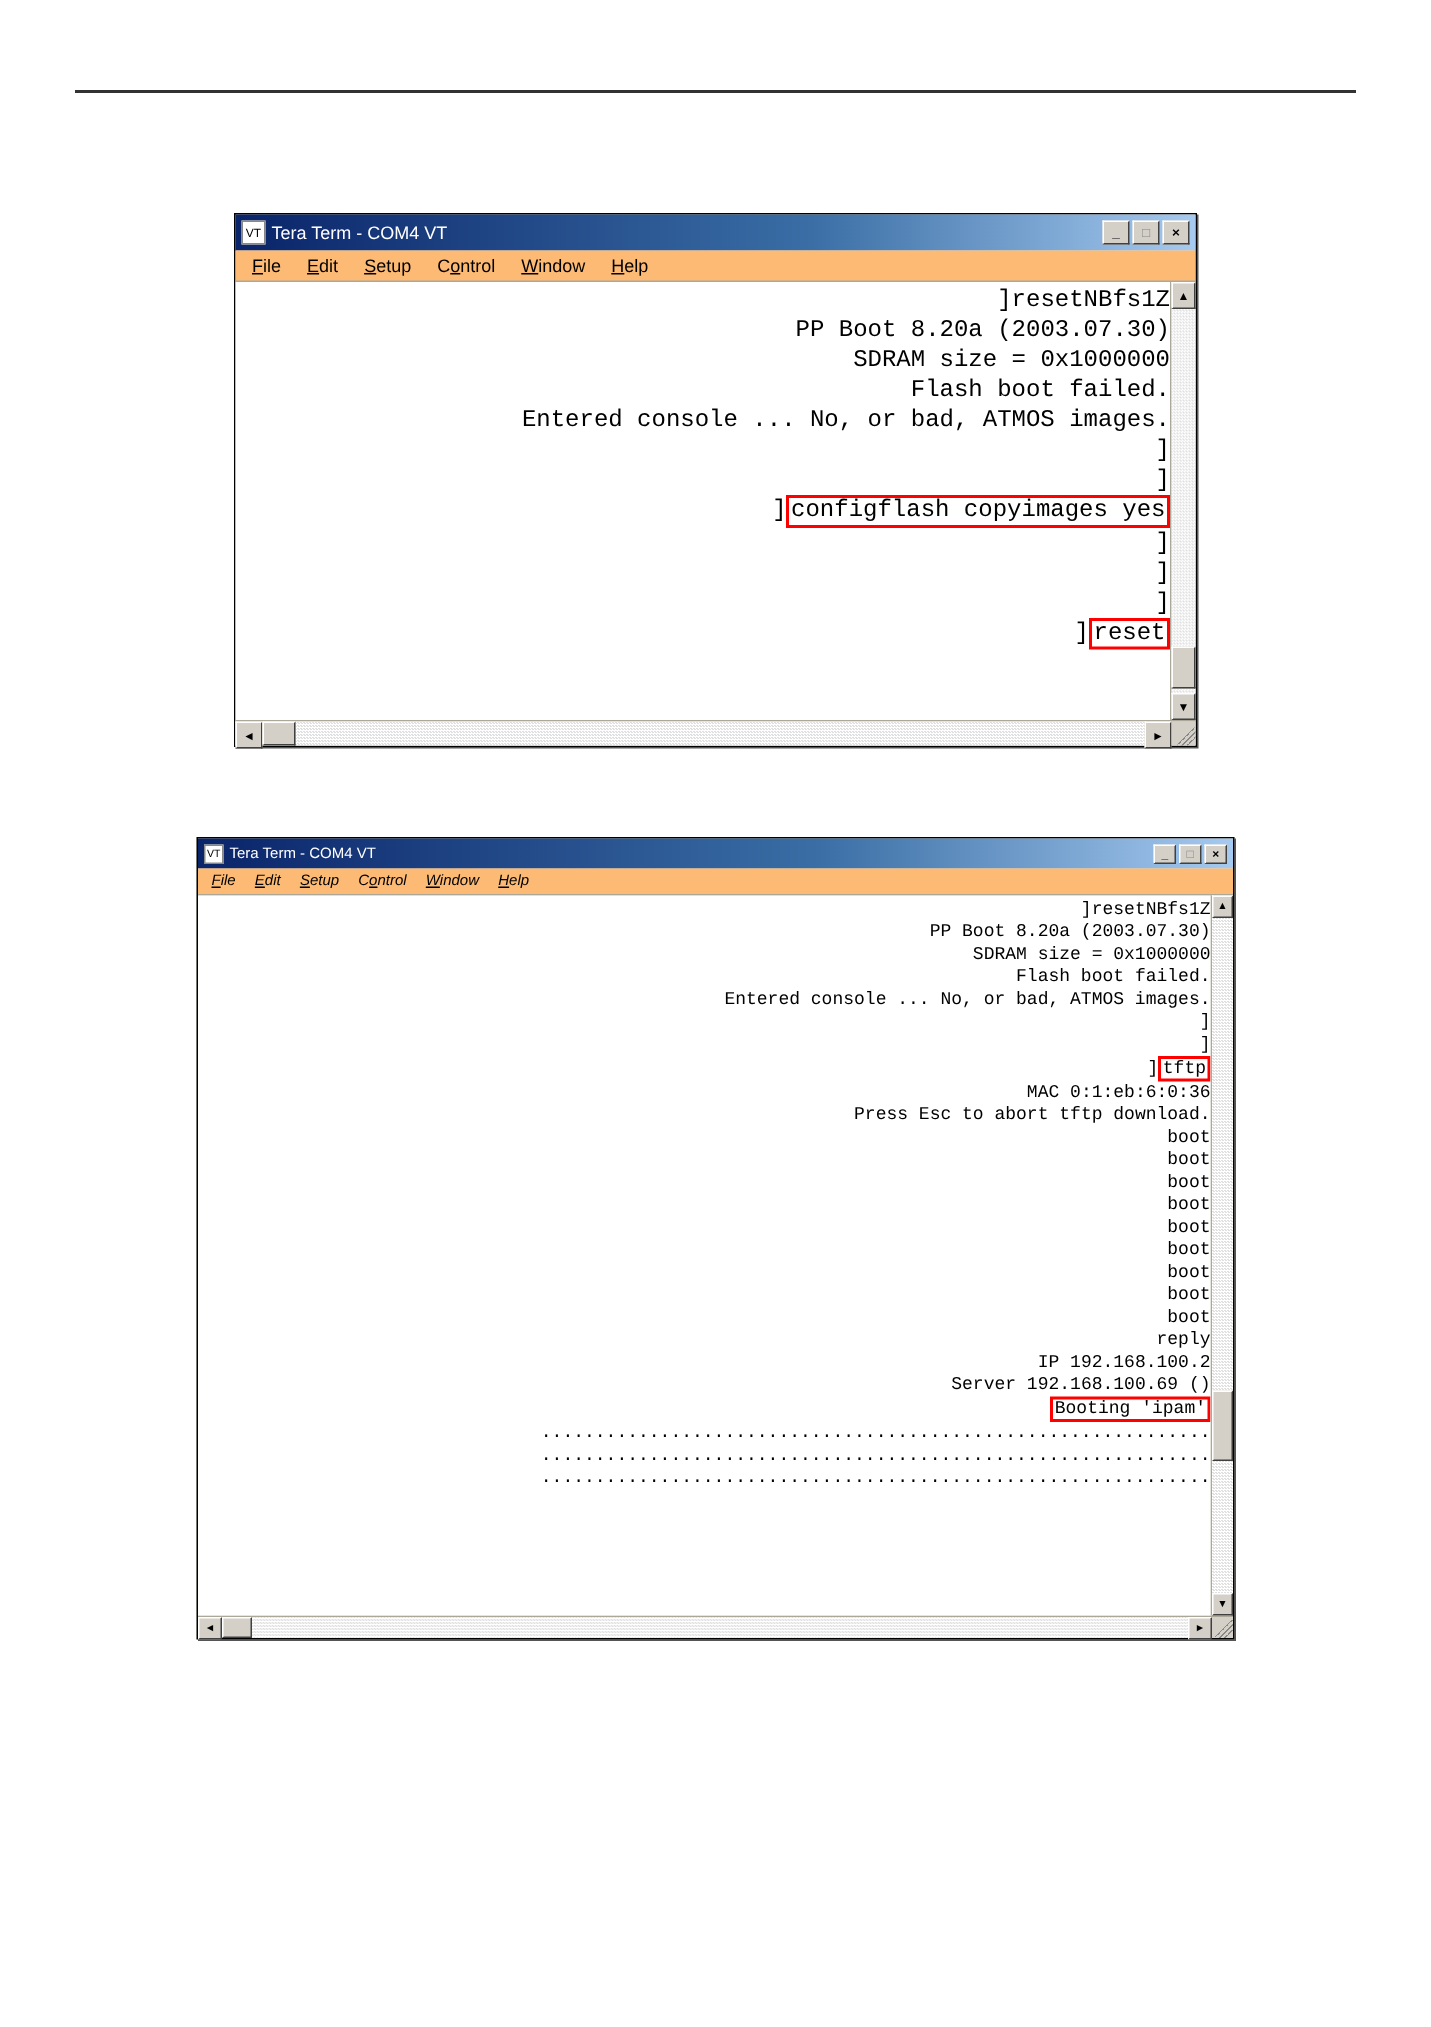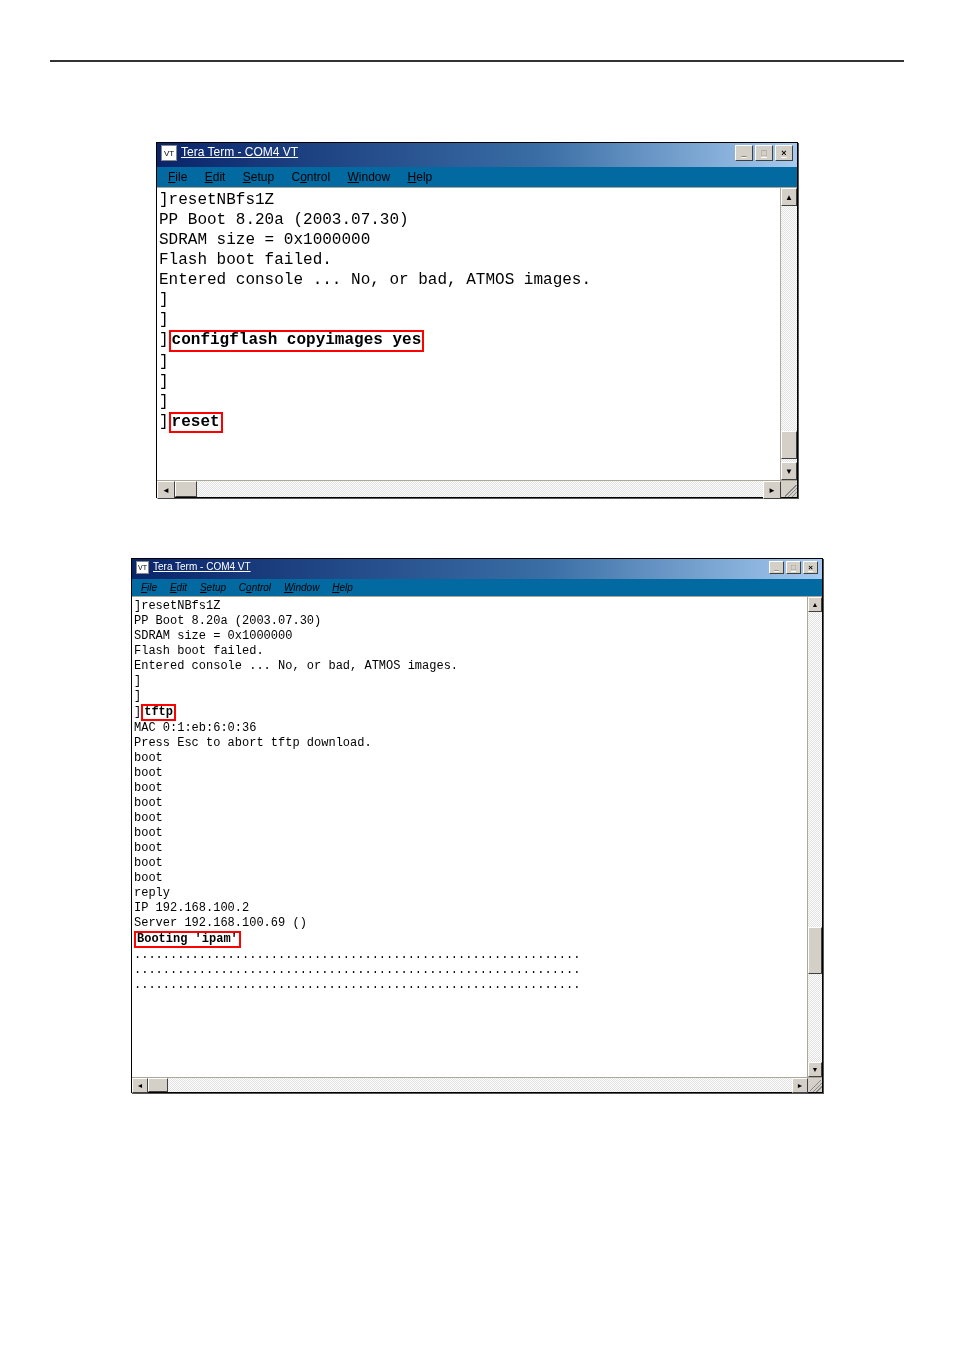--- a/index.html
+++ b/index.html
@@ -26,25 +26,24 @@
   .window.w1 {
     width: 640px;
   }
   .window.w2 {
     width: 690px;
   }
   .titlebar {
     background: linear-gradient(to right, #0a246a, #3a6ea5 60%, #a6caf0);
     color: #fff;
     display: flex;
-    align-items: flex-start;
+    align-items: center;
     padding: 2px 4px;
     height: 20px;
     font-size: 12px;
-    text-decoration: underline;
   }
   .w2 .titlebar {
     height: 16px;
     font-size: 10px;
   }
   .titlebar-icon {
     width: 14px;
     height: 14px;
     background: #fff;
     border: 1px solid #888;
@@ -84,21 +83,21 @@
   }
   .w2 .tb-btn {
     width: 13px;
     height: 11px;
     font-size: 8px;
   }
   .tb-btn.disabled {
     color: #888;
   }
   .menubar {
-    background: #0369a1;
+    background: #fdba74;
     border-bottom: 1px solid #aca899;
     padding: 2px 4px;
     font-size: 12px;
     color: #000;
   }
   .w2 .menubar {
     font-size: 10px;
   }
   .menu-item {
     display: inline-block;
@@ -201,24 +200,24 @@
     background:
       linear-gradient(135deg, transparent 45%, #888 45%, #888 50%, transparent 50%),
       linear-gradient(135deg, transparent 60%, #888 60%, #888 65%, transparent 65%),
       linear-gradient(135deg, transparent 75%, #888 75%, #888 80%, transparent 80%);
   }
   .hl-box {
     border: 2px solid #ff0000;
     padding: 0 1px;
     display: inline-block;
     line-height: 1.1;
-    font-weight: bold;
   }
   .tline {
     display: block;
+    text-align: right;
   }
 </style>
 </head>
 <body>
 
 <div class="page">
   <hr class="hr-top">
 
   <div class="window w1">
     <div class="titlebar">

